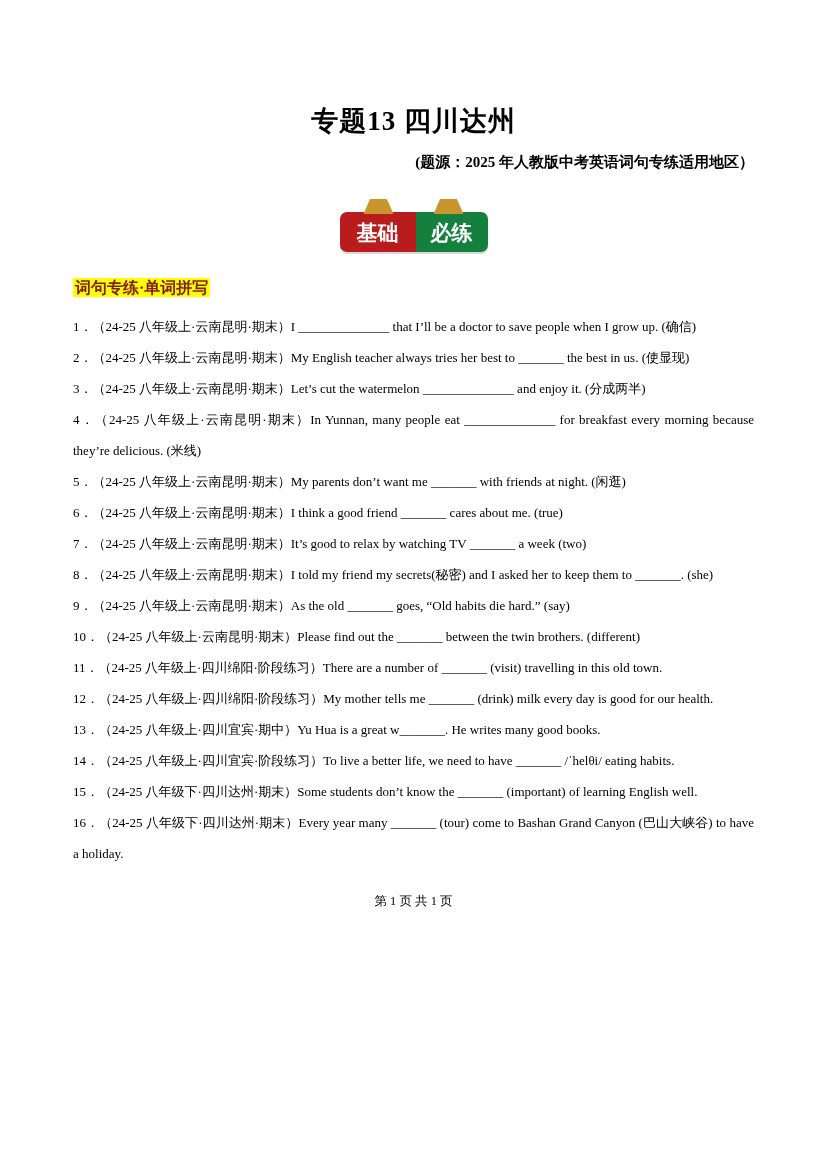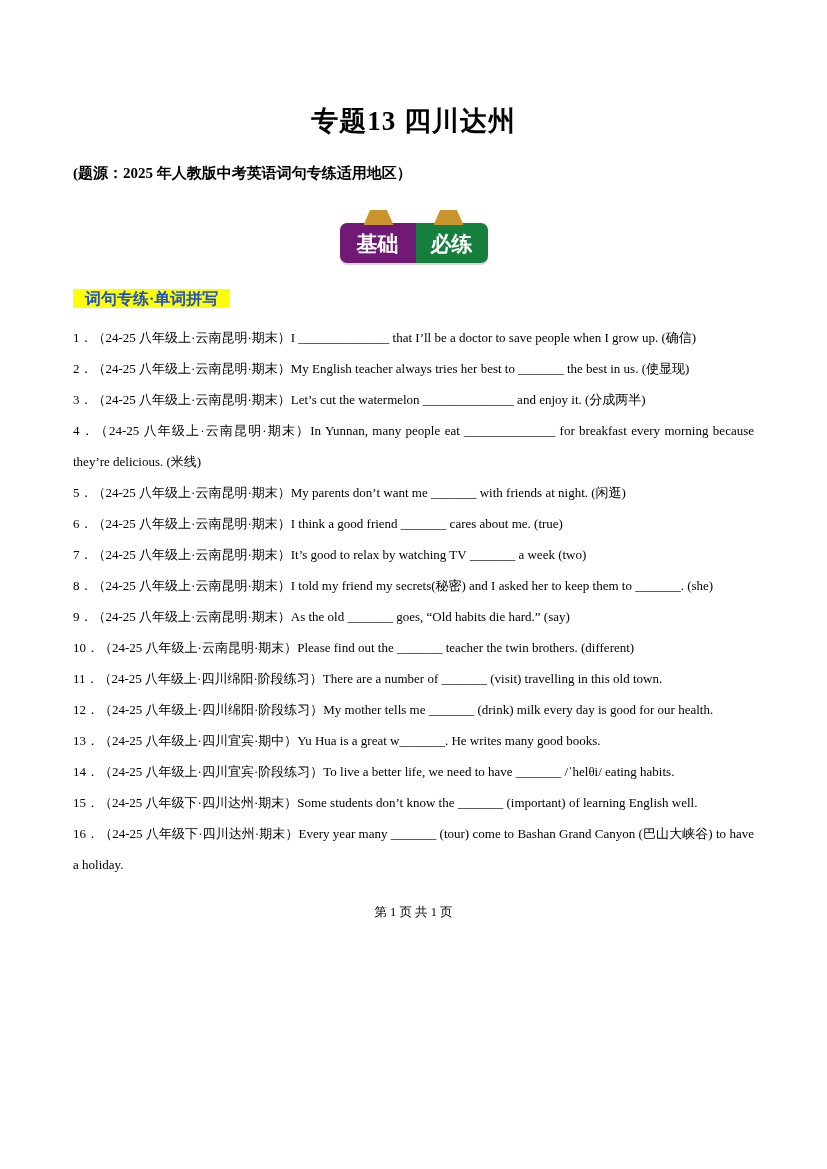--- a/index.html
+++ b/index.html
@@ -19,22 +19,22 @@
     box-sizing: border-box;
   }
   .doc-title {
     margin-top: 103px;
     text-align: center;
     font-size: 27px;
     font-weight: bold;
     letter-spacing: 1px;
   }
   .doc-subtitle {
-    margin-top: 25px;
-    text-align: left;
+    margin-top: 14px;
+    text-align: right;
     font-size: 15px;
     font-weight: bold;
   }
   .badge-row {
     display: flex;
     justify-content: center;
     margin-top: 40px;
   }
   .badge {
     position: relative;
@@ -53,38 +53,38 @@
     display: flex;
     border-radius: 7px;
     overflow: hidden;
     font-family: "Liberation Sans", "DejaVu Sans", sans-serif;
     font-weight: bold;
     font-size: 21px;
     line-height: 1;
     box-shadow: 0 2px 0 rgba(0,0,0,0.15);
   }
   .banner-left {
-    background: #701a75;
+    background: #b91c1c;
     color: #ffffff;
     padding: 10px 17px 9px 17px;
   }
   .banner-right {
     background: #15803d;
     color: #ffffff;
     padding: 10px 15px 9px 15px;
   }
   .section-label {
     margin-top: 26px;
     font-size: 16px;
     font-weight: bold;
   }
   .highlight {
     background: #ffff00;
-    color: #1d4ed8;
-    padding: 1px 12px;
+    color: #7f1d1d;
+    padding: 1px 2px;
   }
   .questions {
     margin-top: 12px;
   }
   .q {
     margin: 0;
     font-size: 13px;
     line-height: 31px;
     text-align: justify;
   }
@@ -121,21 +121,21 @@
   <div class="questions">
     <p class="q"><span>1．</span><span>（24-25 八年级上·云南昆明·期末）</span><span>I ______________ that I’ll be a doctor to save people when I grow up. (确信)</span></p>
     <p class="q"><span>2．</span><span>（24-25 八年级上·云南昆明·期末）</span><span>My English teacher always tries her best to _______ the best in us. (使显现)</span></p>
     <p class="q"><span>3．</span><span>（24-25 八年级上·云南昆明·期末）</span><span>Let’s cut the watermelon ______________ and enjoy it. (分成两半)</span></p>
     <p class="q"><span>4．</span><span>（24-25 八年级上·云南昆明·期末）</span><span>In Yunnan, many people eat ______________ for breakfast every morning because they’re delicious. (米线)</span></p>
     <p class="q"><span>5．</span><span>（24-25 八年级上·云南昆明·期末）</span><span>My parents don’t want me _______ with friends at night. (闲逛)</span></p>
     <p class="q"><span>6．</span><span>（24-25 八年级上·云南昆明·期末）</span><span>I think a good friend _______ cares about me. (true)</span></p>
     <p class="q"><span>7．</span><span>（24-25 八年级上·云南昆明·期末）</span><span>It’s good to relax by watching TV _______ a week (two)</span></p>
     <p class="q"><span>8．</span><span>（24-25 八年级上·云南昆明·期末）</span><span>I told my friend my secrets(秘密) and I asked her to keep them to _______. (she)</span></p>
     <p class="q"><span>9．</span><span>（24-25 八年级上·云南昆明·期末）</span><span>As the old _______ goes, “Old habits die hard.” (say)</span></p>
-    <p class="q"><span>10．</span><span>（24-25 八年级上·云南昆明·期末）</span><span>Please find out the _______ teacher the twin brothers. (different)</span></p>
+    <p class="q"><span>10．</span><span>（24-25 八年级上·云南昆明·期末）</span><span>Please find out the _______ between the twin brothers. (different)</span></p>
     <p class="q"><span>11．</span><span>（24-25 八年级上·四川绵阳·阶段练习）</span><span>There are a number of _______ (visit) travelling in this old town.</span></p>
     <p class="q"><span>12．</span><span>（24-25 八年级上·四川绵阳·阶段练习）</span><span>My mother tells me _______ (drink) milk every day is good for our health.</span></p>
     <p class="q"><span>13．</span><span>（24-25 八年级上·四川宜宾·期中）</span><span>Yu Hua is a great w_______. He writes many good books.</span></p>
     <p class="q"><span>14．</span><span>（24-25 八年级上·四川宜宾·阶段练习）</span><span>To live a better life, we need to have _______ /ˈhelθi/ eating habits.</span></p>
     <p class="q"><span>15．</span><span>（24-25 八年级下·四川达州·期末）</span><span>Some students don’t know the _______ (important) of learning English well.</span></p>
     <p class="q"><span>16．</span><span>（24-25 八年级下·四川达州·期末）</span><span>Every year many _______ (tour) come to Bashan Grand Canyon (巴山大峡谷) to have a holiday.</span></p>
   </div>
 
   <div class="doc-footer">第 1 页 共 1 页</div>
 

